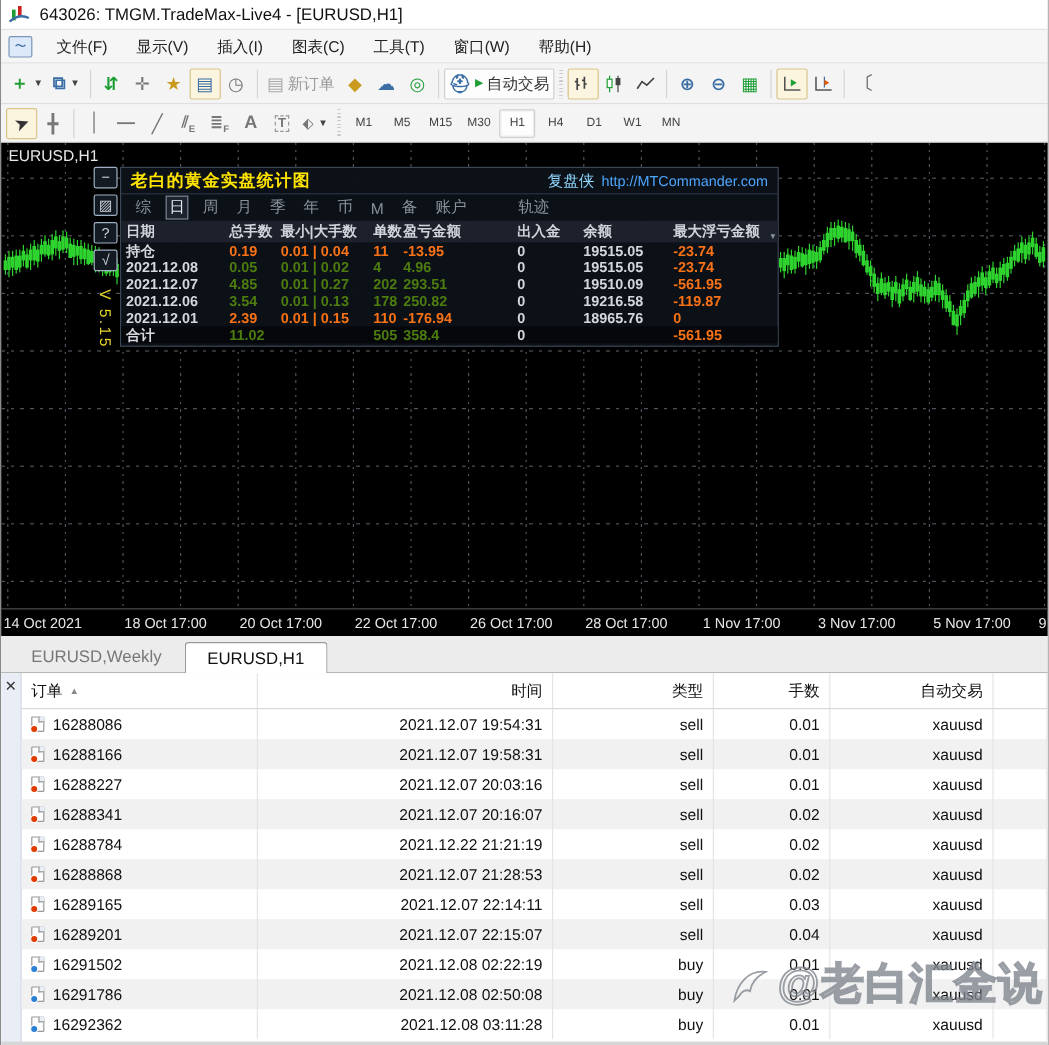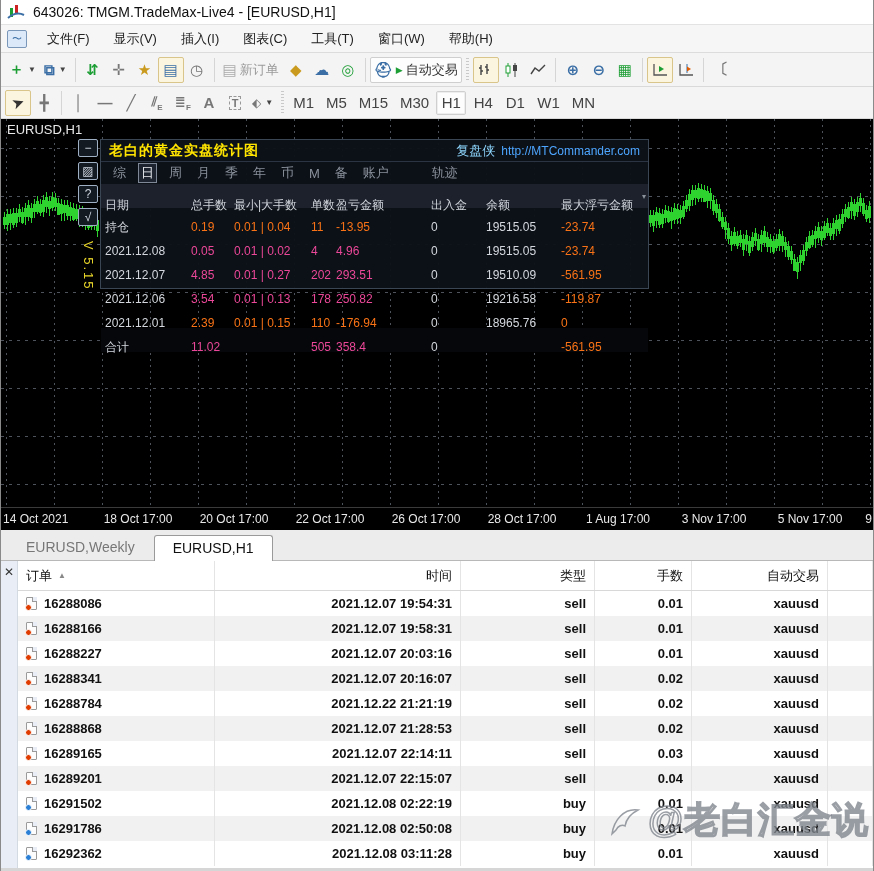--- a/index.html
+++ b/index.html
@@ -23,21 +23,21 @@
   .toolbar.row2 { height:32px; }
   .tbtn { min-width:26px; height:26px; display:flex; align-items:center; justify-content:center; gap:3px;
     border:1px solid transparent; border-radius:2px; font-size:15px; color:#555; padding:0 3px; cursor:default; }
   .tbtn.pressed { border-color:#d9c489; background:#fbf4df; }
   .tbtn.disabled { color:#aaa; }
   .tbtn .lbl { font-size:13px; color:#333; }
   .tbtn.disabled .lbl { color:#9a9a9a; }
   .tsep { width:1px; height:24px; background:#d5d5d5; margin:0 4px; }
   .tgrip { width:5px; height:24px; margin:0 3px;
     background-image:repeating-linear-gradient(#c9c9c9 0 1px,transparent 1px 3px); background-size:3px 100%; background-repeat:no-repeat; background-position:center; }
-  .tfbtn { min-width:30px; height:24px; font-size:15px; color:#444; display:flex; align-items:center; justify-content:center;
+  .tfbtn { min-width:30px; height:24px; font-size:10px; color:#444; display:flex; align-items:center; justify-content:center;
     border:1px solid transparent; border-radius:2px; padding:0 4px; }
   .tfbtn.pressed { border-color:#cfcfcf; background:#fdfdfd; box-shadow:inset 0 0 0 1px #eee; }
   .dd { font-size:8px; color:#444; margin-left:1px; }
   .g  { color:#1d9e35; } .b { color:#3a6ea5; } .gold { color:#c99a1e; } .gray { color:#777; }
 
   
   .chart { position:relative; height:388px; background:#000; overflow:hidden; }
   .grid-v { position:absolute; top:0; bottom:0; width:1px;
     background-image:repeating-linear-gradient(#4e535b 0 2px,transparent 2px 6px); }
   .grid-h { position:absolute; left:0; right:0; height:1px;
@@ -53,45 +53,45 @@
   .panel { position:absolute; left:99px; top:20px; width:549px; height:150px; background:rgba(13,17,24,0.96);
     border:1px solid #3b4654; z-index:8; font-size:12px; color:#c8ccd4; }
   .panel-titlerow { display:flex; justify-content:space-between; align-items:center; height:22px; padding:0 8px; border-bottom:1px solid #2a3442; }
   .panel-title { color:#ffe400; font-size:14px; font-weight:bold; letter-spacing:1px; }
   .panel-brand { color:#8fd8ff; font-size:13px; margin-right:6px; }
   .panel-link { color:#4da6ff; font-size:12px; }
   .panel-tabs { display:flex; align-items:center; height:22px; padding:0 10px; gap:11px; color:#8a919b; font-size:13px; }
   .panel-tab { padding:0 2px; }
   .panel-tab.active { outline:1px solid #7f8896; background:#1d2430; color:#e8eaee; }
   .panel-tab.spaced { margin-left:28px; }
-  .prow { display:grid; grid-template-columns:86px 43px 77px 25px 95px 55px 75px 93px; padding:12px 4px; height:14px; line-height:14px; align-items:center; }
+  .prow { display:grid; grid-template-columns:86px 43px 77px 25px 95px 55px 75px 93px; padding:0 4px; height:14px; line-height:14px; align-items:center;font-weight:bold; }
   .prow.head { background:#1c212b; color:#cfd3da; height:18px; line-height:18px; position:relative; }
   .prow.total { background:#05070a; }
   .pscroll { position:absolute; right:2px; top:4px; color:#8a919b; font-size:8px; }
-  .c-white { color:#d4d8de; } .c-red { color:#ec4899; } .c-green { color:#f97316; }
+  .c-white { color:#d4d8de; } .c-red { color:#4d7c0f; } .c-green { color:#f97316; }
 
   
   .axis { position:relative; height:23px; background:#000; border-top:1px solid #3a3a3a; }
   .axis-label { position:absolute; top:4px; color:#e8e8e8; font-size:12px; white-space:nowrap; }
 
   
   .tabsbar { height:31px; background:#ececec; display:flex; align-items:flex-end; padding-left:6px; border-bottom:1px solid #b8b8b8; }
   .ctab { font-size:14px; color:#777; padding:4px 18px 5px; border:1px solid transparent; border-bottom:none; }
   .ctab.active { background:#ffffff; color:#111; border-color:#9a9a9a; border-radius:3px 3px 0 0; position:relative; top:1px; }
 
   
   .orders { position:relative; height:309px; background:#fff; display:flex; }
   .o-gutter { width:17px; background:#e9eef6; border-right:1px solid #d4dae2; display:flex; flex-direction:column; align-items:center; }
   .o-close { font-size:12px; color:#333; margin-top:6px; line-height:10px; }
   .o-main { flex:1; display:flex; flex-direction:column; }
   .o-head,.o-row { display:grid; grid-template-columns:197px 246px 134px 97px 136px 1fr; align-items:center; }
   .o-head { height:30px; font-size:13px; color:#111; border-bottom:1px solid #d8d8d8; }
   .o-head > div, .o-row > div { padding:0 8px; border-right:1px solid #e4e4e4; height:100%; display:flex; align-items:center; }
   .o-head .num, .o-row .num { justify-content:flex-end; }
-  .o-row { height:25px; font-size:13px; color:#111;font-weight:bold; }
+  .o-row { height:25px; font-size:13px; color:#111; }
   .o-row:nth-child(even) { background:#f1f1f1; }
   .sort-mark { font-size:8px; color:#888; margin-left:6px; }
   .oicon { width:11px; height:13px; background:#fdfdfd; border:1px solid #9a9a9a; border-radius:1px; position:relative; margin-right:7px; flex:none; }
   .oicon::before { content:""; position:absolute; right:-1px; top:-1px; width:4px; height:4px; background:#e9eef6; border-left:1px solid #9a9a9a; border-bottom:1px solid #9a9a9a; }
   .oicon .dot { position:absolute; left:-2px; bottom:-2px; width:7px; height:7px; border-radius:50%; border:1px solid #fff; }
   .oicon.sell .dot { background:#e03c00; }
   .oicon.buy  .dot { background:#2b7fd4; }
 
   
   .watermark { position:absolute; right:4px; top:796px; z-index:20; display:flex; align-items:center; gap:2px;
@@ -618,21 +618,21 @@
     </div>
   </div>
 
   <div class="axis" id="time-axis">
       <span class="axis-label" style="left: 2px;">14 Oct 2021</span>
       <span class="axis-label" style="left: 137px; transform: translateX(-50%);">18 Oct 17:00</span>
       <span class="axis-label" style="left: 233px; transform: translateX(-50%);">20 Oct 17:00</span>
       <span class="axis-label" style="left: 329px; transform: translateX(-50%);">22 Oct 17:00</span>
       <span class="axis-label" style="left: 425px; transform: translateX(-50%);">26 Oct 17:00</span>
       <span class="axis-label" style="left: 521px; transform: translateX(-50%);">28 Oct 17:00</span>
-      <span class="axis-label" style="left: 617px; transform: translateX(-50%);">1 Aug 17:00</span>
+      <span class="axis-label" style="left: 617px; transform: translateX(-50%);">1 Nov 17:00</span>
       <span class="axis-label" style="left: 713px; transform: translateX(-50%);">3 Nov 17:00</span>
       <span class="axis-label" style="left: 809px; transform: translateX(-50%);">5 Nov 17:00</span>
       <span class="axis-label" style="right: 1px;">9</span>
     </div>
 
   <div class="tabsbar" id="chart-tabs">
       <span class="ctab">EURUSD,Weekly</span>
       <span class="ctab active">EURUSD,H1</span>
     </div>
 

